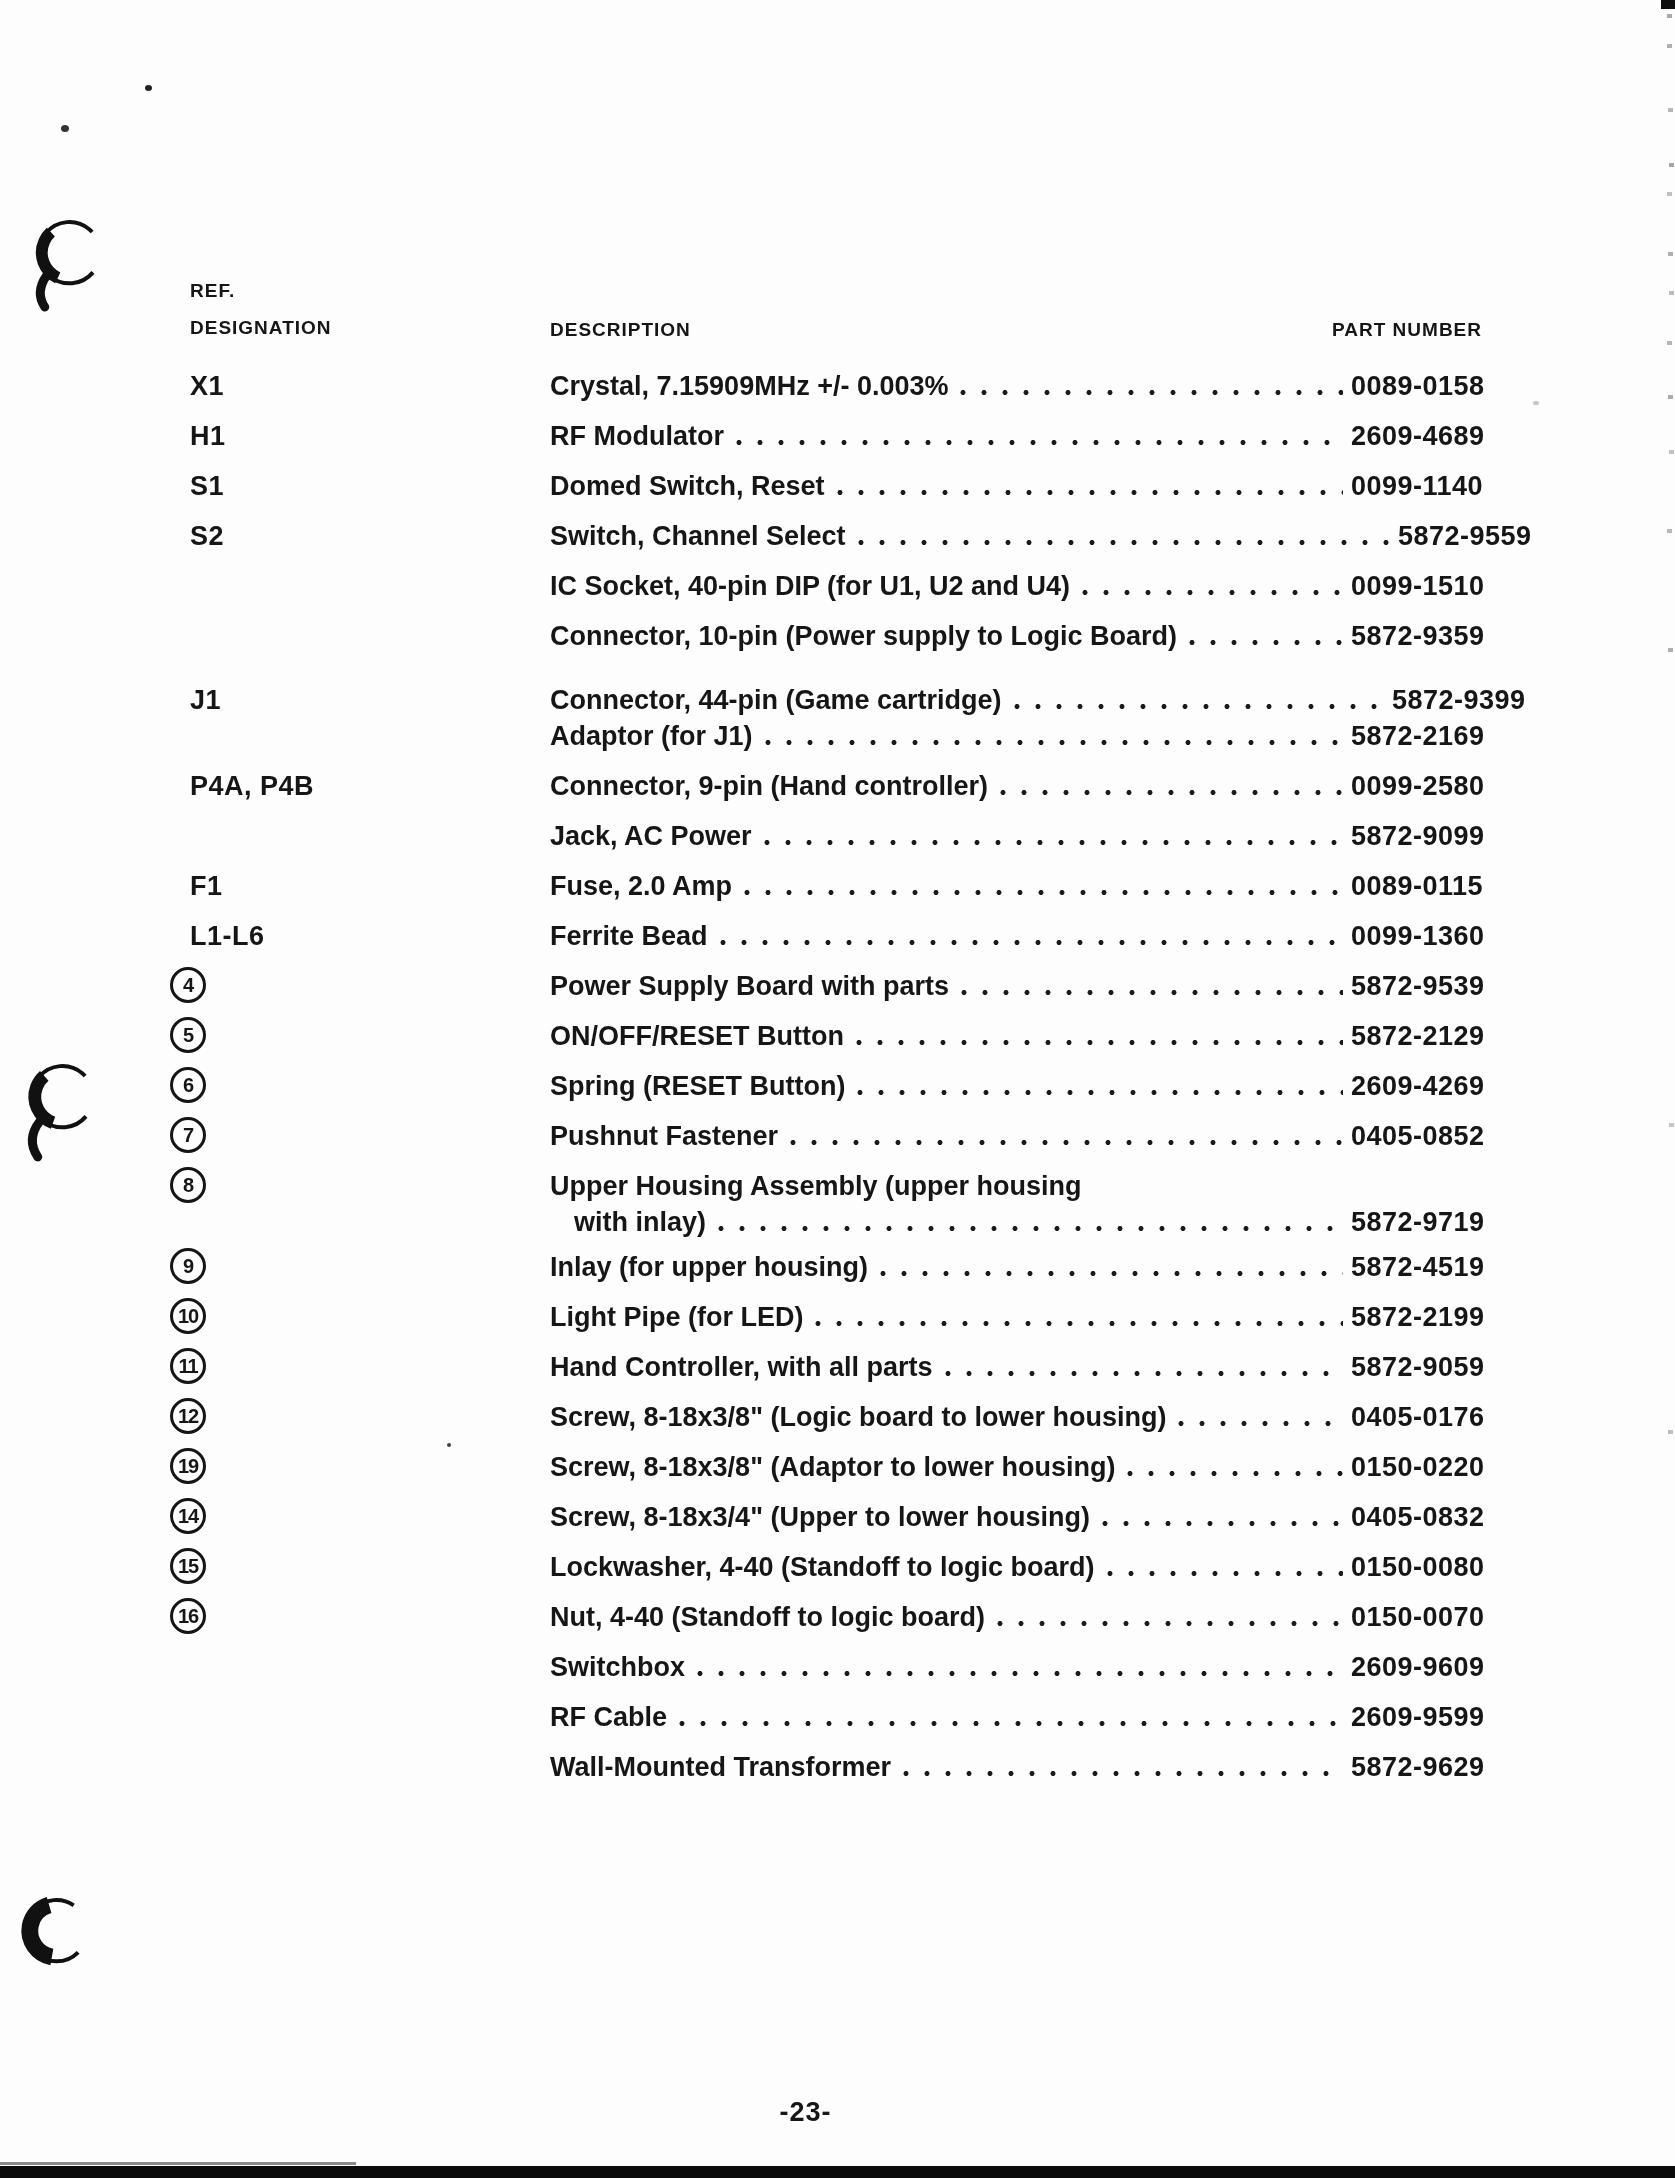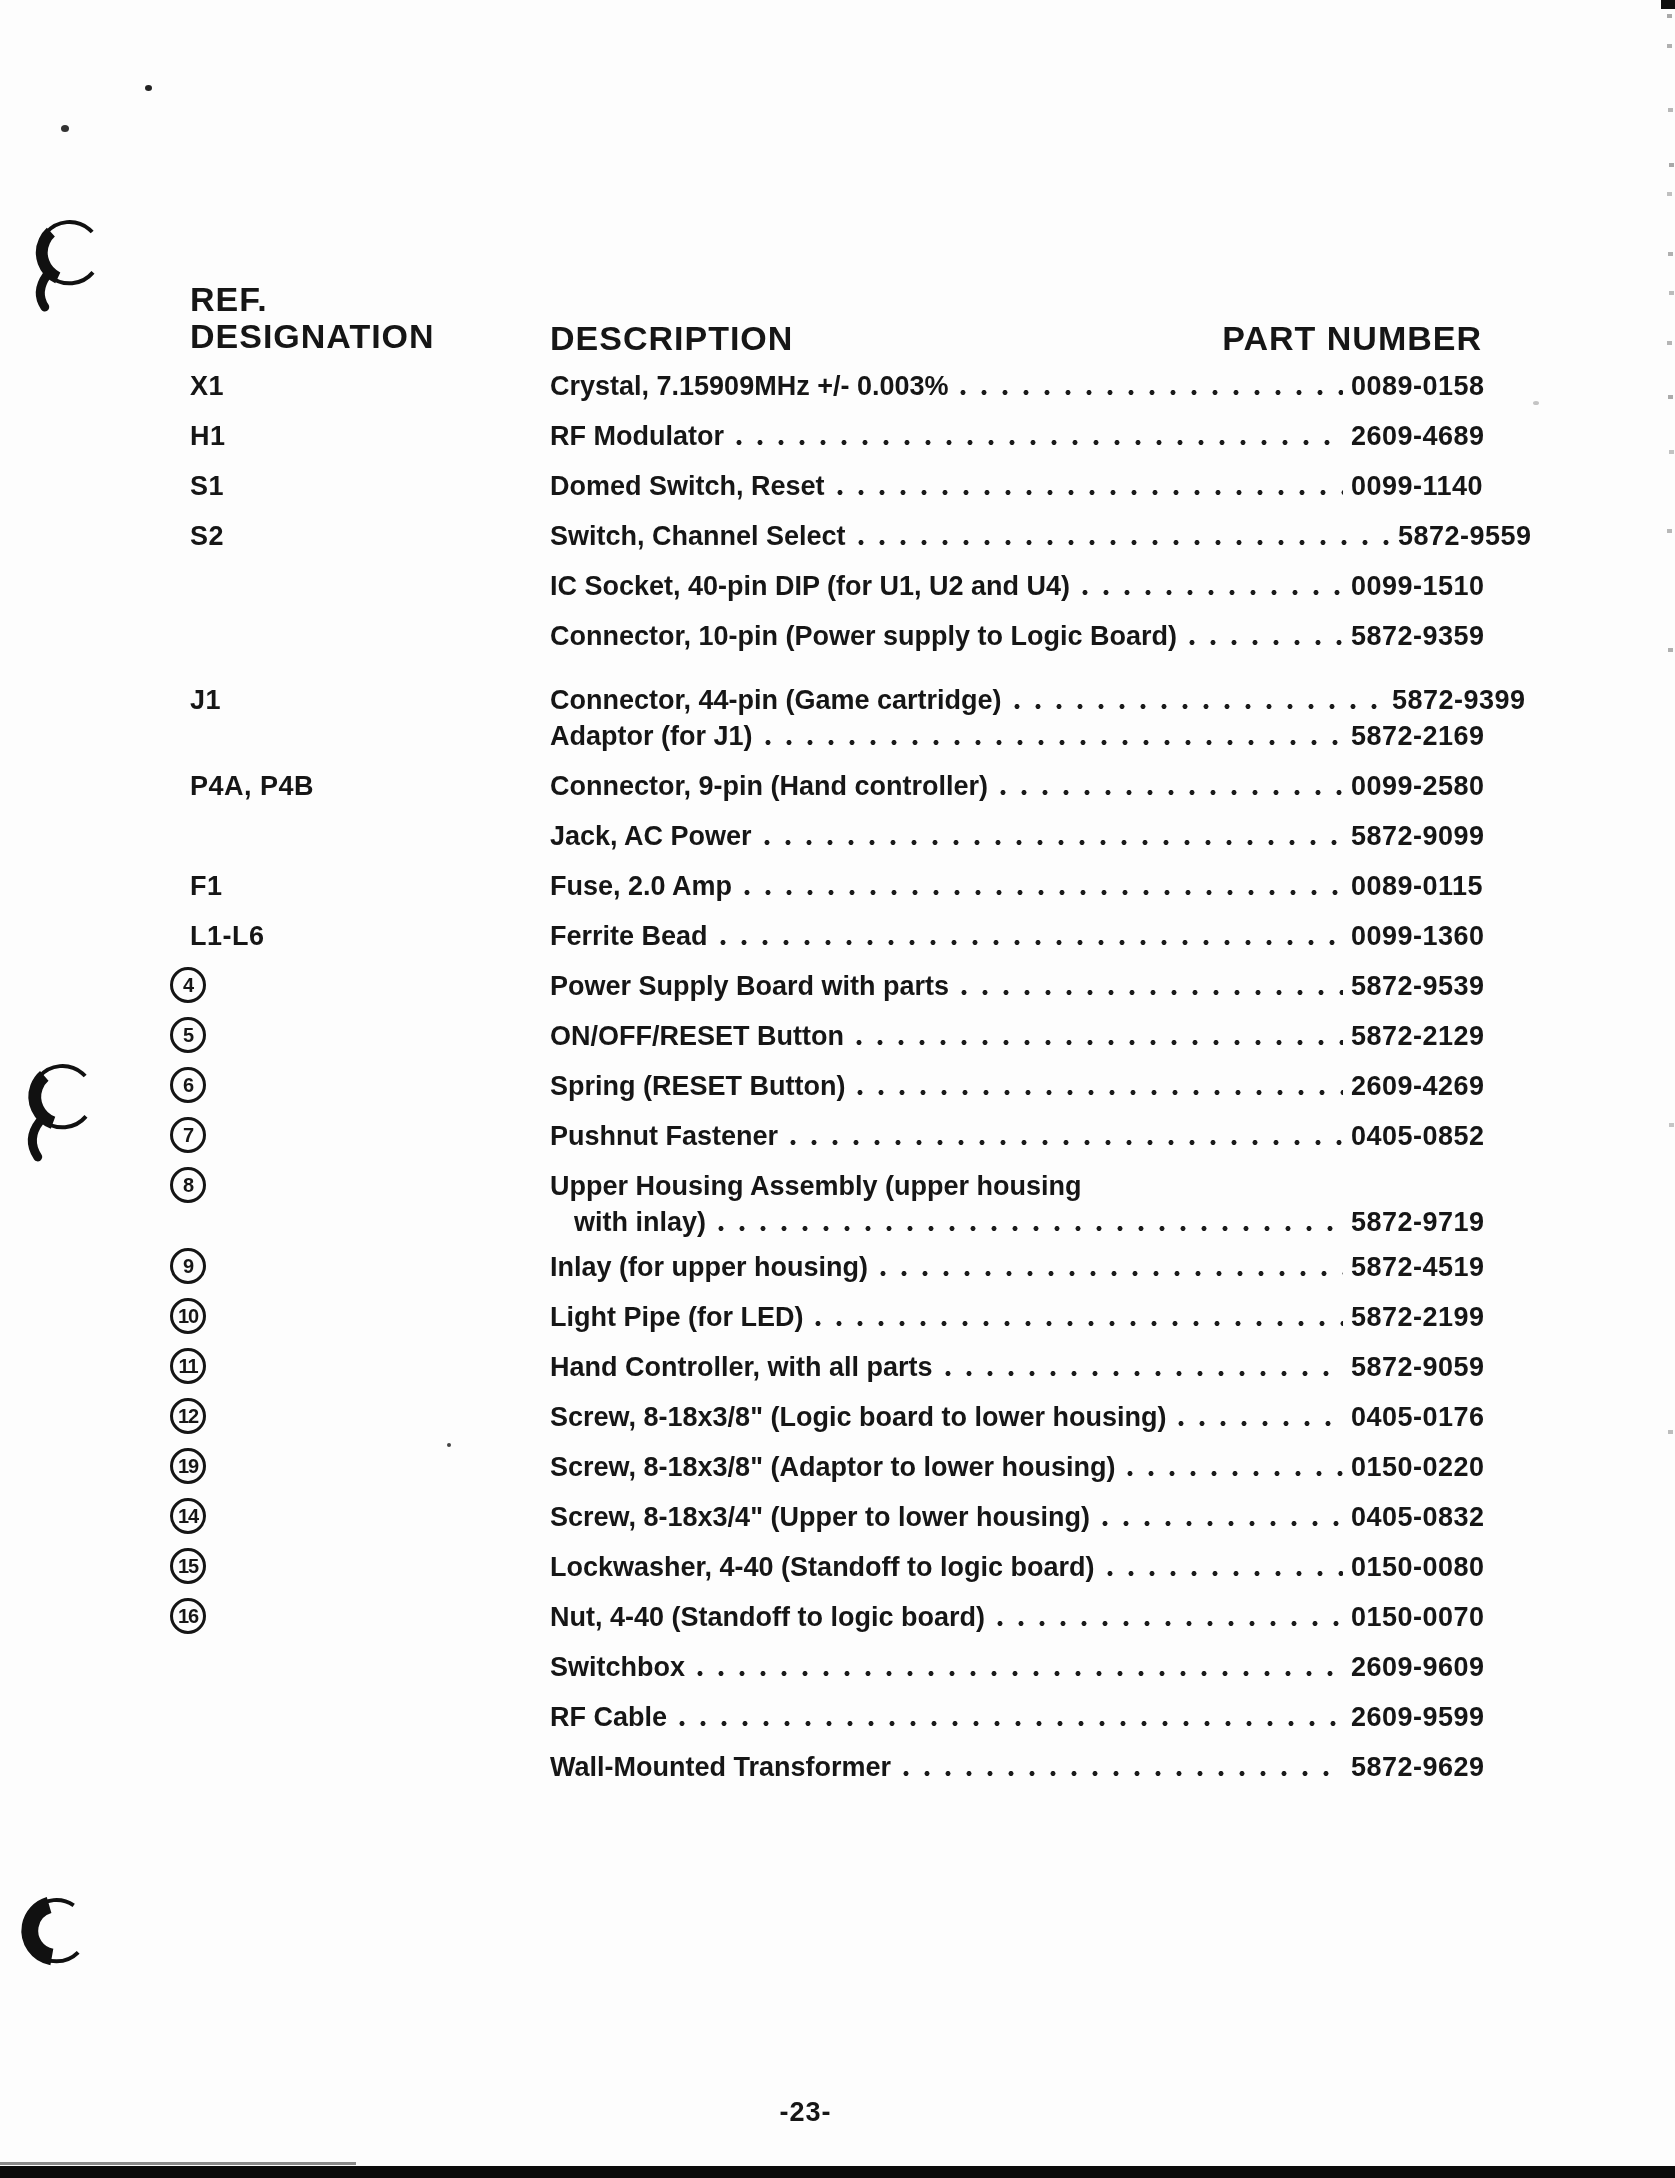--- a/index.html
+++ b/index.html
@@ -8,21 +8,21 @@
     position:relative;
     width:1675px;height:2178px;
     margin:0 auto;
     background:#fdfdfd;
     overflow:hidden;
     font-family:"Liberation Sans","DejaVu Sans",sans-serif;
     font-weight:700;
     color:#161616;
   }
   
-  .hdr{position:absolute;font-size:34px;letter-spacing:1px;white-space:nowrap;}
+  .hdr{position:absolute;font-size:19px;letter-spacing:1px;white-space:nowrap;}
   .hdr-ref1{left:190px;top:280px;}
   .hdr-ref2{left:190px;top:317px;}
   .hdr-desc{left:550px;top:319px;}
   .hdr-part{right:193px;top:319px;text-align:left;}
   
   .rows{position:absolute;left:0;top:0;width:1675px;height:1568px;}
   .row{position:absolute;left:0;width:1675px;height:50px;font-size:27px;}
   .row.two-line{height:85px;}
   .row .ref{position:absolute;left:190px;top:0;line-height:50px;white-space:nowrap;letter-spacing:0.5px;}
   .row .circle{

